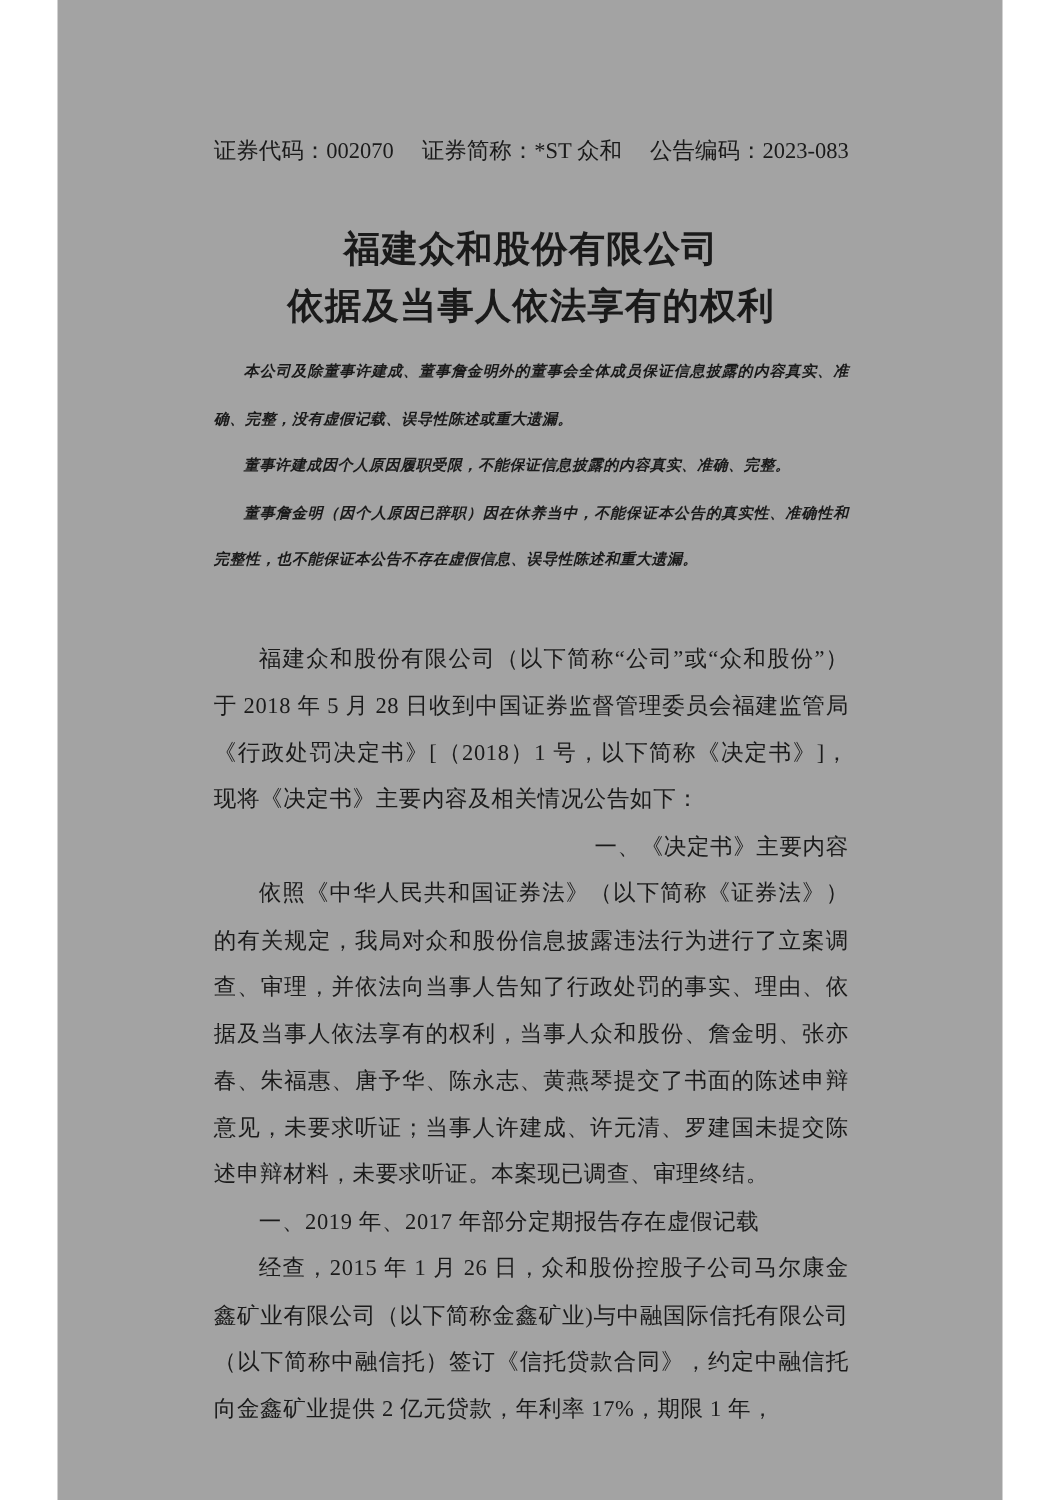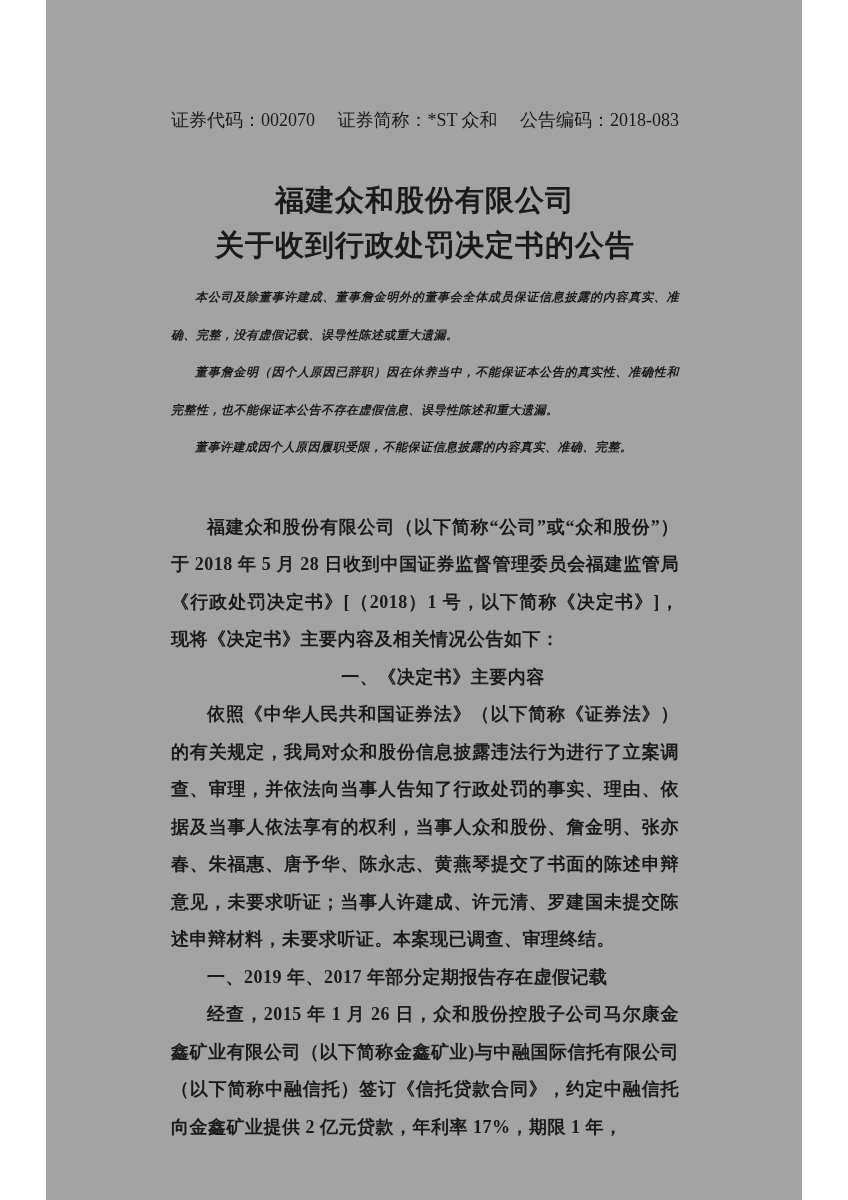--- a/index.html
+++ b/index.html
@@ -54,47 +54,46 @@
   .body-section {
     margin-top: 42px;
   }
   .body-section p {
     margin: 0;
     font-size: 18px;
     line-height: 37.5px;
     text-indent: 2em;
     text-align: justify;
     letter-spacing: 0.5px;
-    font-weight: bold;
   }
   .body-section p.section-heading {
-    font-weight: bold;
-    text-align: center;
+    font-weight: normal;
+    text-align: right;
   }
 </style>
 </head>
 <body>
 
 <div class="page">
 
   <div class="doc-header">
     <span>证券代码：002070</span>
     <span>证券简称：*ST 众和</span>
-    <span>公告编码：2018-083</span>
+    <span>公告编码：2023-083</span>
   </div>
 
   <div class="title-block">
     <h1 class="title">福建众和股份有限公司</h1>
-    <h1 class="title">关于收到行政处罚决定书的公告</h1>
+    <h1 class="title">依据及当事人依法享有的权利</h1>
   </div>
 
   <div class="disclaimer-section">
     <p>本公司及除董事许建成、董事詹金明外的董事会全体成员保证信息披露的内容真实、准确、完整，没有虚假记载、误导性陈述或重大遗漏。</p>
+    <p>董事许建成因个人原因履职受限，不能保证信息披露的内容真实、准确、完整。</p>
     <p>董事詹金明（因个人原因已辞职）因在休养当中，不能保证本公告的真实性、准确性和完整性，也不能保证本公告不存在虚假信息、误导性陈述和重大遗漏。</p>
-    <p>董事许建成因个人原因履职受限，不能保证信息披露的内容真实、准确、完整。</p>
   </div>
 
   <div class="body-section">
     <p>福建众和股份有限公司（以下简称“公司”或“众和股份”）于 2018 年 5 月 28 日收到中国证券监督管理委员会福建监管局《行政处罚决定书》[（2018）1 号，以下简称《决定书》]，现将《决定书》主要内容及相关情况公告如下：</p>
     <p class="section-heading">一、《决定书》主要内容</p>
     <p>依照《中华人民共和国证券法》（以下简称《证券法》）的有关规定，我局对众和股份信息披露违法行为进行了立案调查、审理，并依法向当事人告知了行政处罚的事实、理由、依据及当事人依法享有的权利，当事人众和股份、詹金明、张亦春、朱福惠、唐予华、陈永志、黄燕琴提交了书面的陈述申辩意见，未要求听证；当事人许建成、许元清、罗建国未提交陈述申辩材料，未要求听证。本案现已调查、审理终结。</p>
     <p>一、2019 年、2017 年部分定期报告存在虚假记载</p>
     <p>经查，2015 年 1 月 26 日，众和股份控股子公司马尔康金鑫矿业有限公司（以下简称金鑫矿业)与中融国际信托有限公司（以下简称中融信托）签订《信托贷款合同》，约定中融信托向金鑫矿业提供 2 亿元贷款，年利率 17%，期限 1 年，</p>
   </div>
 

